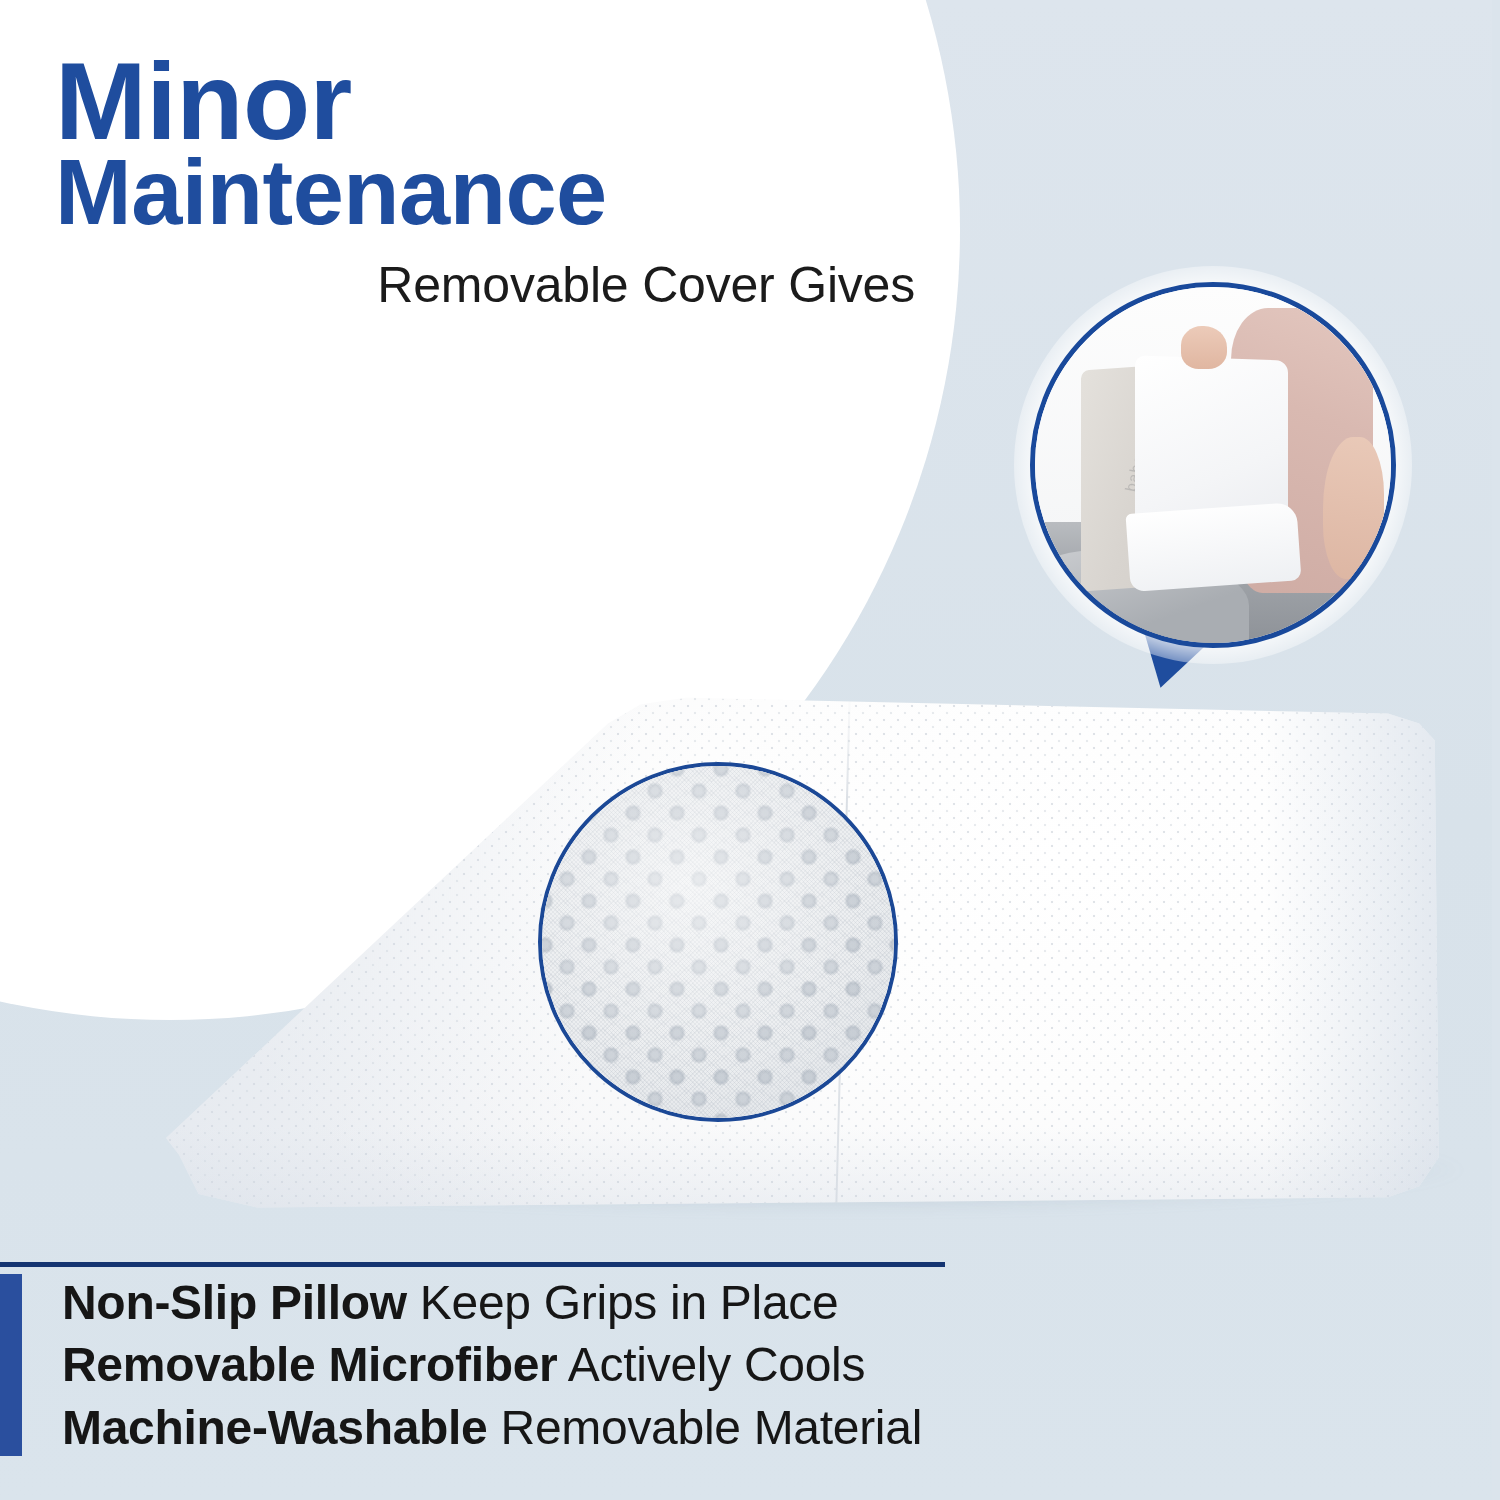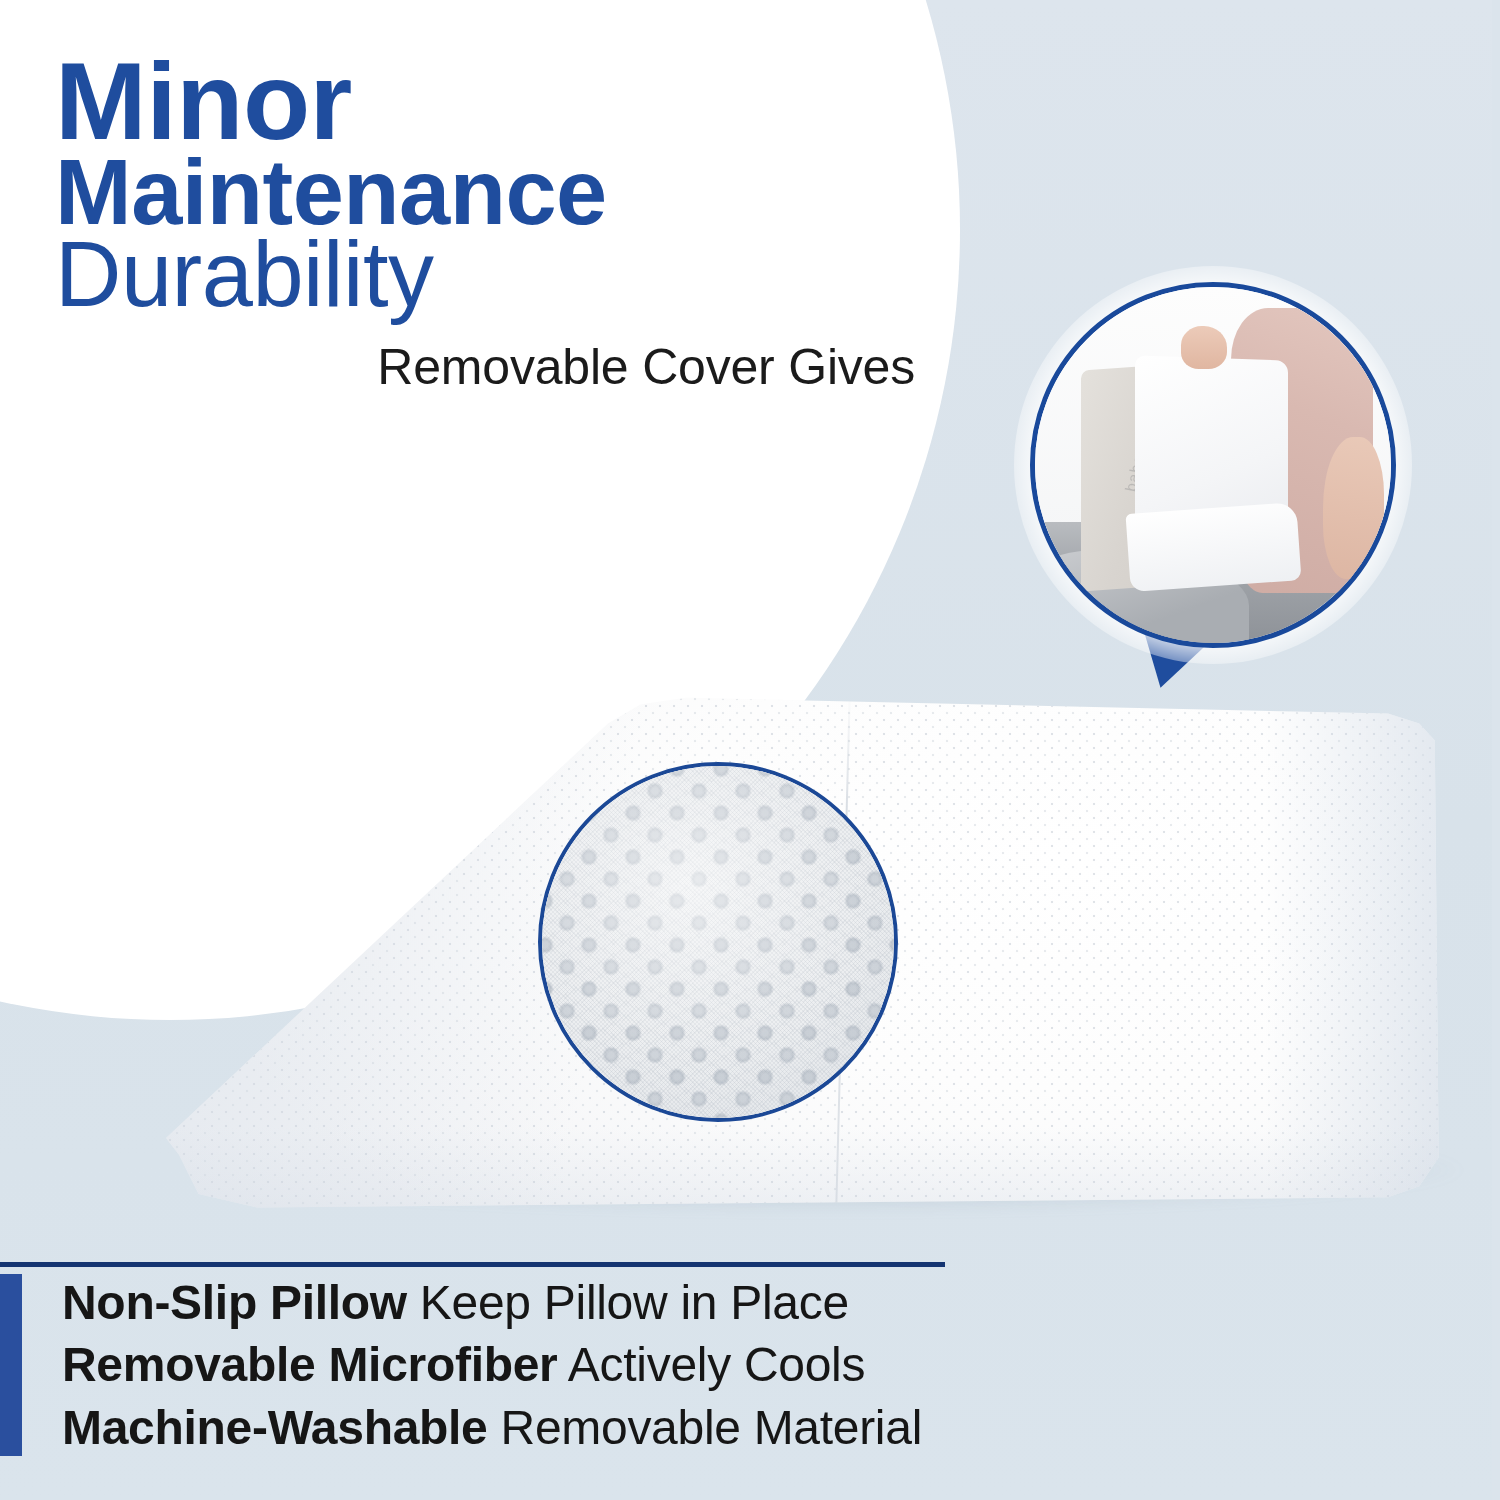--- a/index.html
+++ b/index.html
@@ -337,21 +337,20 @@
 
 <div id="stage">
 
   <div class="bg-base"></div>
   <div class="white-blob"></div>
   <div class="white-blob-fill"></div>
 
   <div class="headline">
     <div class="hl-line hl-1">Minor</div>
     <div class="hl-line hl-2">Maintenance</div>
-    <div class="hl-line hl-4">Durability</div>
 
     <div class="subhead">
       <div>Removable Cover Gives</div>
     </div>
   </div>
 
   <div class="pillow">
     <div class="pillow-shadow"></div>
     <div class="pillow-body"></div>
     <div class="pillow-body-wrap">
@@ -387,21 +386,21 @@
         <div class="ph-hand-top"></div>
       </div>
     </div>
   </div>
 
   <div class="bottom-band">
     <div class="band-rule"></div>
     <div class="band-accent"></div>
     <div class="band-list">
       <div class="band-line">
-        <b>Non-Slip Pillow</b><span> Keep Pillow in Place</span>
+        <b>Non-Slip Pillow</b><span> Keep Grips in Place</span>
       </div>
       <div class="band-line">
         <b>Removable Microfiber</b><span> Actively Cools</span>
       </div>
       <div class="band-line">
         <b>Machine-Washable</b><span> Removable Material</span>
       </div>
     </div>
   </div>
 

